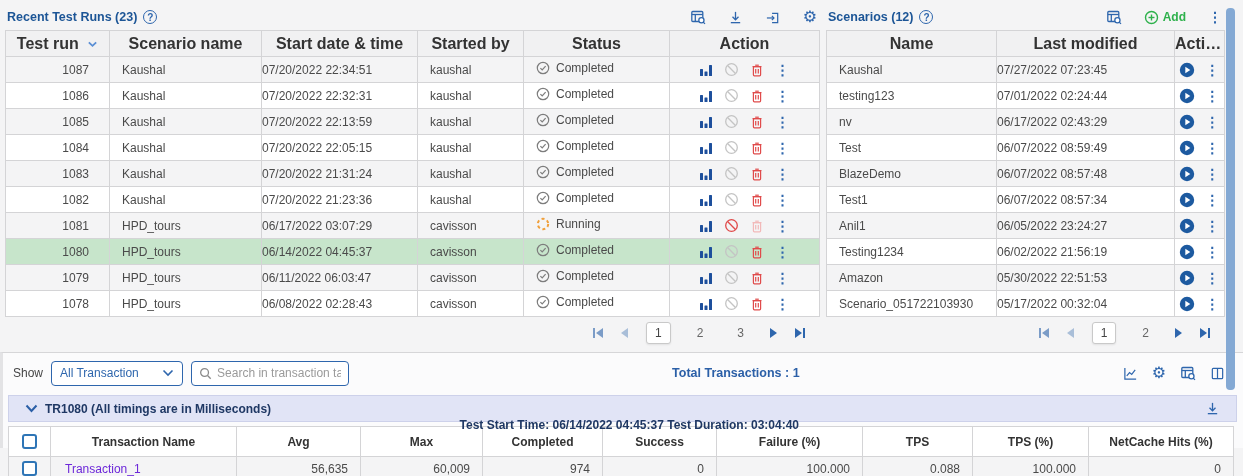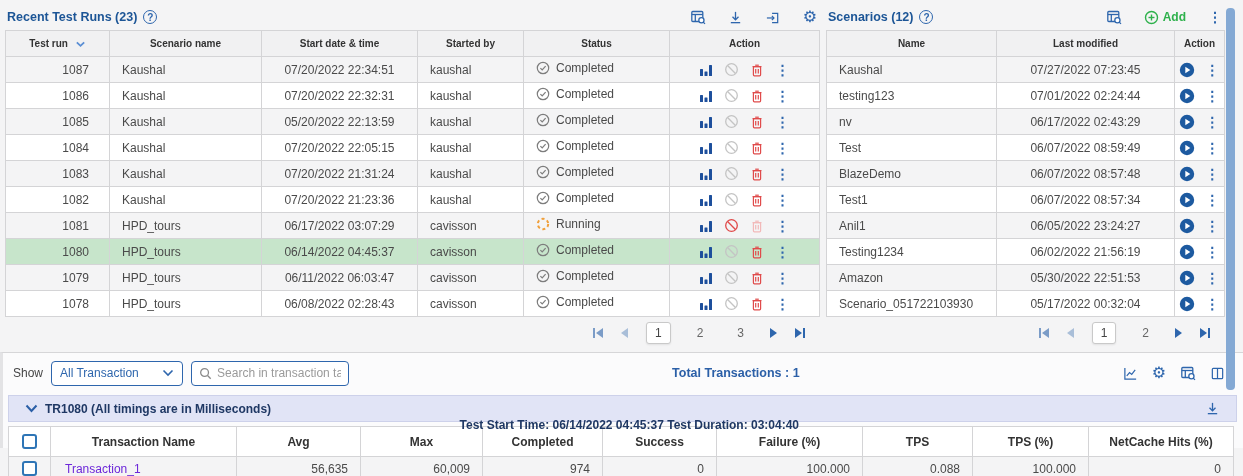--- a/index.html
+++ b/index.html
@@ -30,28 +30,28 @@
   .gear-glyph::before { content:"⚙"; font-size:16px; line-height:1; color:#2e66ad; }
   .kebab { color:#2e66ad; font-weight:bold; font-size:14px; cursor:pointer; }
   .kebab::before { content:"⋮"; }
   .add-btn { display:inline-flex; align-items:center; gap:4px; color:#2eb14c; font-weight:bold; cursor:pointer; }
 
   
   table.grid { border-collapse:collapse; table-layout:fixed; width:100%;
                background:#fff; }
   table.grid th, table.grid td { border:1px solid #d4d4d6; height:26px; overflow:hidden;
                white-space:nowrap; text-overflow:ellipsis; }
-  table.grid thead th { background:#f1f1f2; color:#333; font-weight:bold; font-size:10px; }
+  table.grid thead th { background:#f1f1f2; color:#333; font-weight:bold; font-size:16px; }
   tbody tr:nth-child(odd) td { background:#f4f4f5; }
   tbody tr:nth-child(even) td { background:#fff; }
   tr.highlight td { background:#c7e5cb !important; }
 
   td.num  { text-align:right; padding-right:20px; }
   td.txt  { text-align:left;  padding-left:12px; }
-  td.date { text-align:center; }
+  td.date { text-align:left; }
 
   .status-cell { padding-left:12px; }
   .st-wrap { display:inline-flex; align-items:center; gap:6px; }
   .st-ic { display:inline-flex; }
   tr:not(.running) .st-ic.running { display:none; }
 
   .action-cell { text-align:center; }
   .act { display:inline-flex; align-items:center; justify-content:center;
          width:22px; vertical-align:middle; cursor:pointer; }
   .act.chart { color:#1d4f9c; }
@@ -266,21 +266,21 @@
                   <line x1="8.3" y1="6" x2="8.3" y2="10.6"></line>
                 </svg>
               </span>
               <span class="act dots"></span>
             </td>
           </tr>
 
           <tr>
             <td class="num">1085</td>
             <td class="txt">Kaushal</td>
-            <td class="date">05/20/2022 22:13:59</td>
+            <td class="date">07/20/2022 22:13:59</td>
             <td class="txt">kaushal</td>
             <td class="status-cell">
               <span class="st-wrap">
                 <span class="st-ic completed">
                   <svg width="14" height="14" viewBox="0 0 14 14" fill="none" stroke="#7d7d7d" stroke-width="1.2">
                     <circle cx="7" cy="7" r="5.7"></circle>
                     <path d="M4.4 7.1l1.8 1.8 3.4-3.8"></path>
                   </svg>
                 </span>
 

